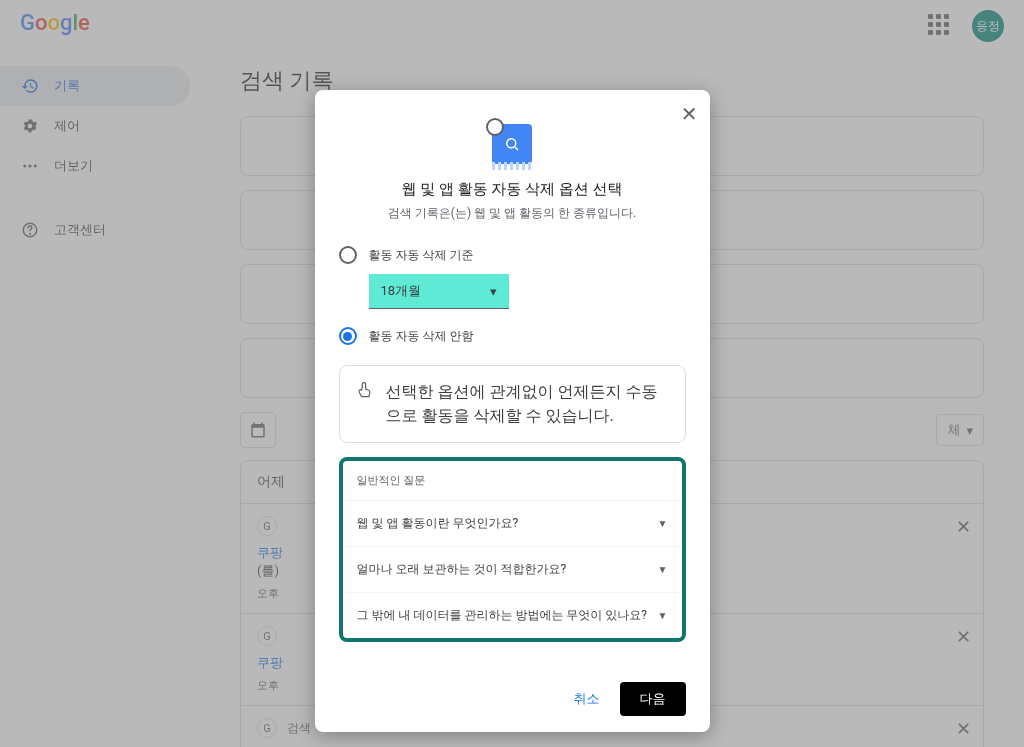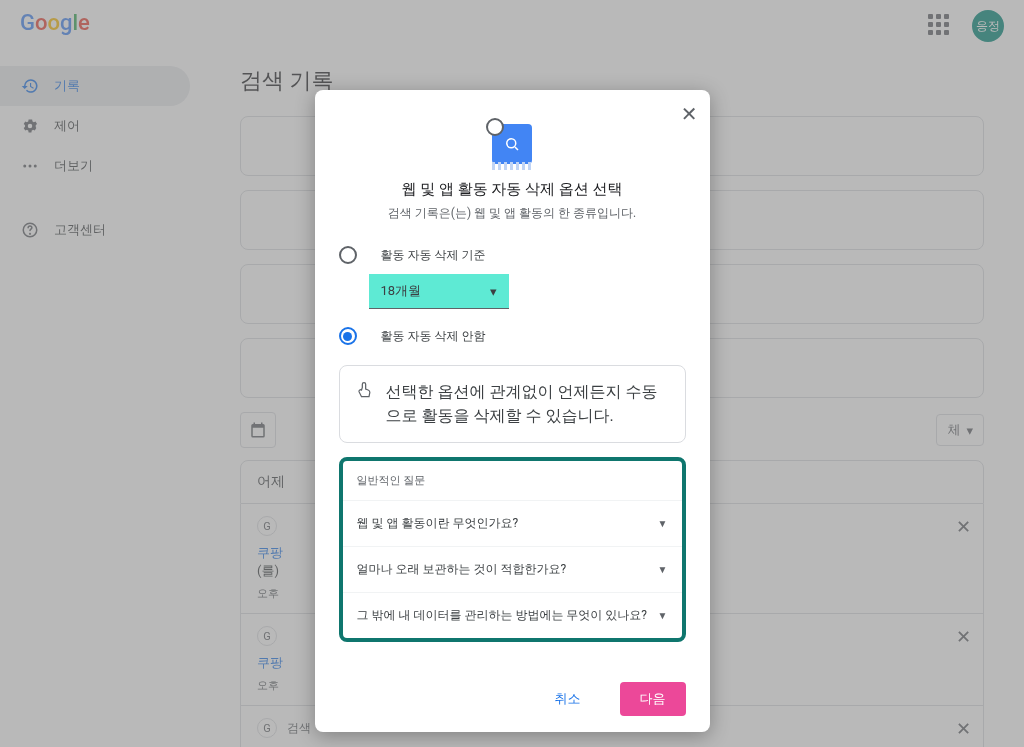--- a/index.html
+++ b/index.html
@@ -49,40 +49,40 @@
 
 .modal-icon-wrap { display: flex; justify-content: center; margin: 10px 0 16px; }
 .modal-icon { width: 40px; height: 40px; background: #4285f4; border-radius: 4px; position: relative; display: flex; align-items: center; justify-content: center; }
 .modal-icon::before { content: ''; position: absolute; top: -6px; left: -6px; width: 14px; height: 14px; border: 2px solid #5f6368; border-radius: 50%; background: #fff; }
 .modal-icon svg { fill: #fff; }
 .modal-icon .teeth { position: absolute; bottom: -6px; left: 0; right: 0; height: 8px; background: repeating-linear-gradient(90deg, #c0d4f5 0 3px, transparent 3px 6px); }
 
 .modal-title { text-align: center; font-size: 15px; color: #202124; margin-bottom: 6px; }
 .modal-subtitle { text-align: center; font-size: 12px; color: #5f6368; margin-bottom: 24px; }
 
-.radio-row { display: flex; align-items: center; gap: 24px; margin-bottom: 10px; }
+.radio-row { display: flex; align-items: center; gap: 12px; margin-bottom: 10px; }
 .radio { width: 18px; height: 18px; border: 2px solid #5f6368; border-radius: 50%; display: flex; align-items: center; justify-content: center; cursor: pointer; flex-shrink: 0; }
 .radio.selected { border-color: #1a73e8; }
 .radio.selected::after { content: ''; width: 9px; height: 9px; background: #1a73e8; border-radius: 50%; }
 .radio-label { font-size: 12px; color: #3c4043; }
 
 .duration-select { margin-left: 30px; margin-bottom: 18px; background: #5eead4; border: none; border-bottom: 1px solid #5f6368; padding: 8px 12px; font-size: 13px; color: #3c4043; width: 140px; display: flex; align-items: center; justify-content: space-between; cursor: pointer; }
 
 .info-box { border: 1px solid #dadce0; border-radius: 8px; padding: 14px; display: flex; gap: 12px; margin-top: 20px; margin-bottom: 14px; }
 .info-icon { flex-shrink: 0; }
 .info-text { font-size: 16px; color: #3c4043; line-height: 1.5; }
 
 .faq-box { border: 4px solid #0f766e; border-radius: 8px; overflow: hidden; }
 .faq-header { padding: 12px 14px; font-size: 11px; color: #5f6368; }
 .faq-item { padding: 14px; border-top: 1px solid #f1f3f4; display: flex; justify-content: space-between; align-items: center; font-size: 12px; color: #3c4043; cursor: pointer; }
 .faq-item .chev { font-size: 10px; color: #5f6368; }
 
-.modal-actions { display: flex; justify-content: flex-end; gap: 23px; padding: 16px 24px; align-items: center; }
+.modal-actions { display: flex; justify-content: flex-end; gap: 4px; padding: 16px 24px; align-items: center; }
 .btn-cancel { background: none; border: none; color: #1a73e8; font-size: 13px; padding: 8px 16px; cursor: pointer; }
-.btn-next { background: #ec4899; border: none; color: #fff; font-size: 13px; padding: 8px 20px; border-radius: 4px; cursor: pointer; }
+.btn-next { background: #000000; border: none; color: #fff; font-size: 13px; padding: 8px 20px; border-radius: 4px; cursor: pointer; }
 </style>
 </head>
 <body>
 
 <div class="header">
   <div class="logo">
     <div class="logo-text"><span class="g1">G</span><span class="g2">o</span><span class="g3">o</span><span class="g4">g</span><span class="g5">l</span><span class="g6">e</span></div>
   </div>
   <div class="header-right">
     <div class="apps-icon">

